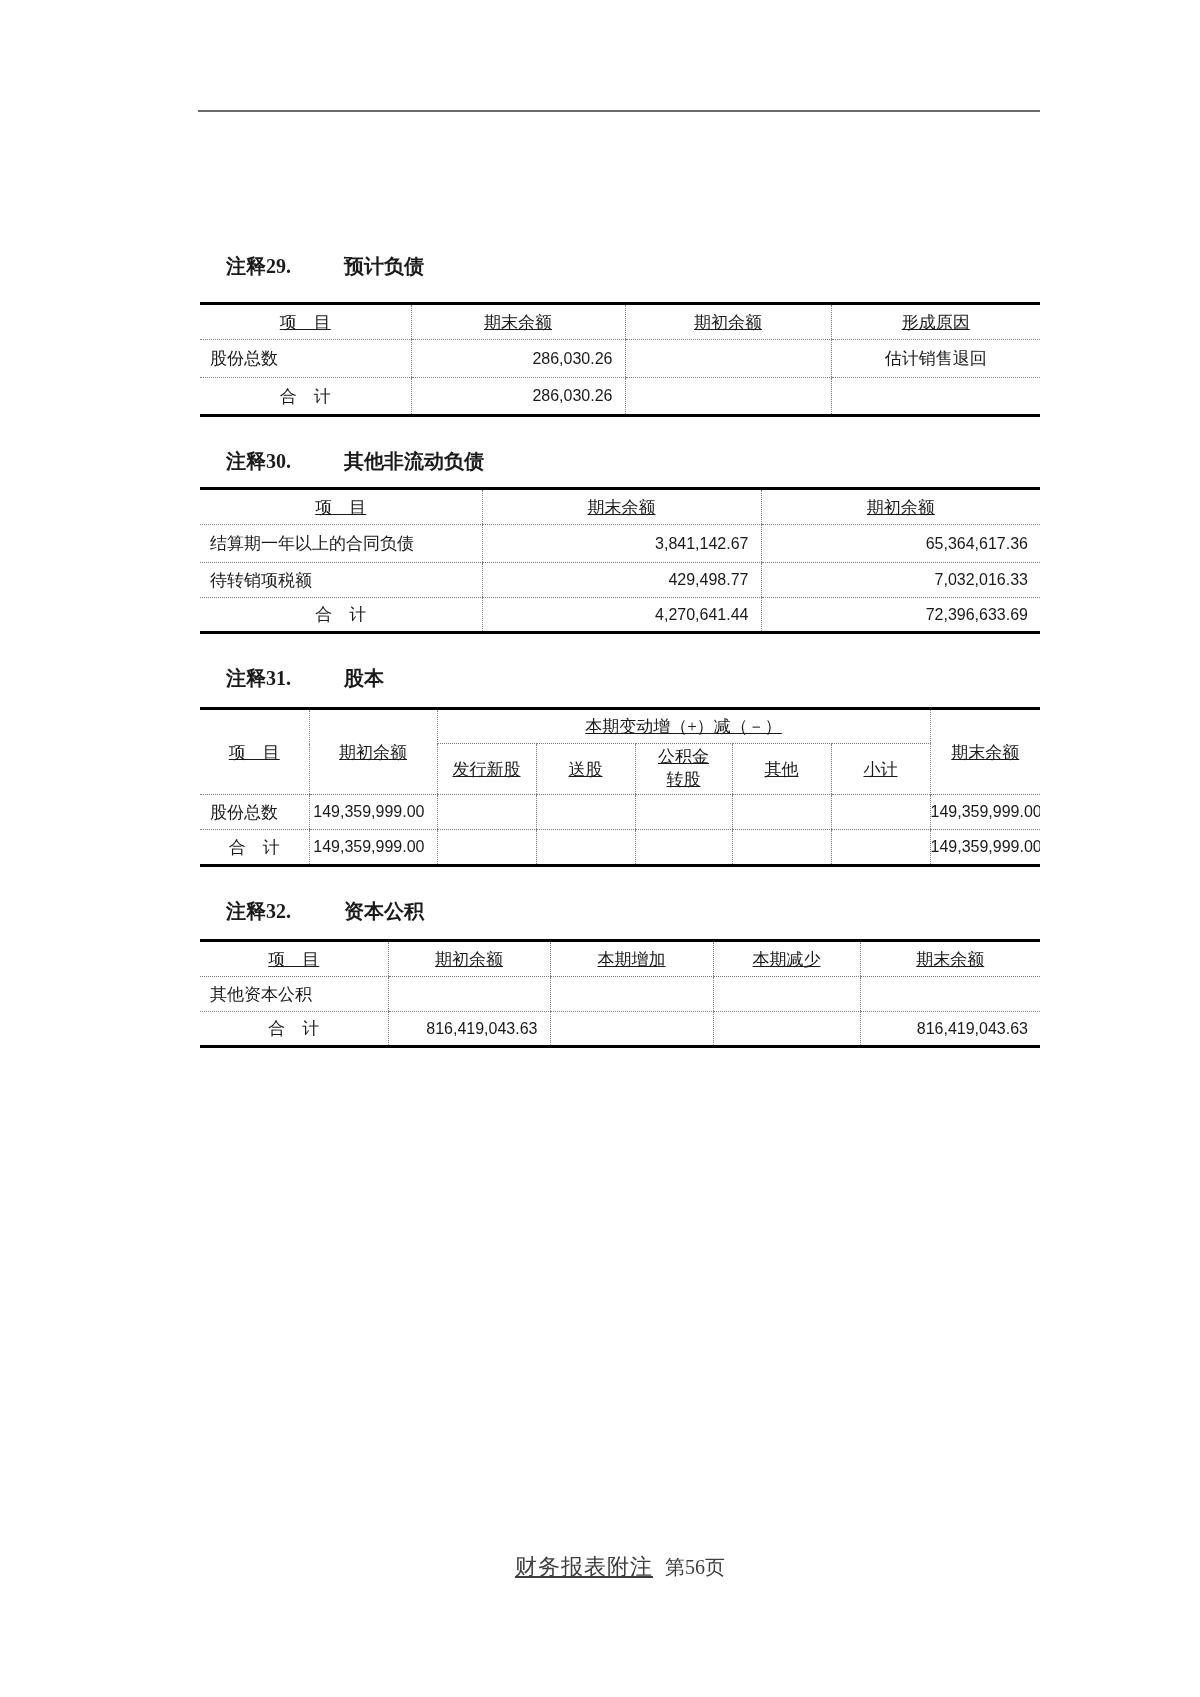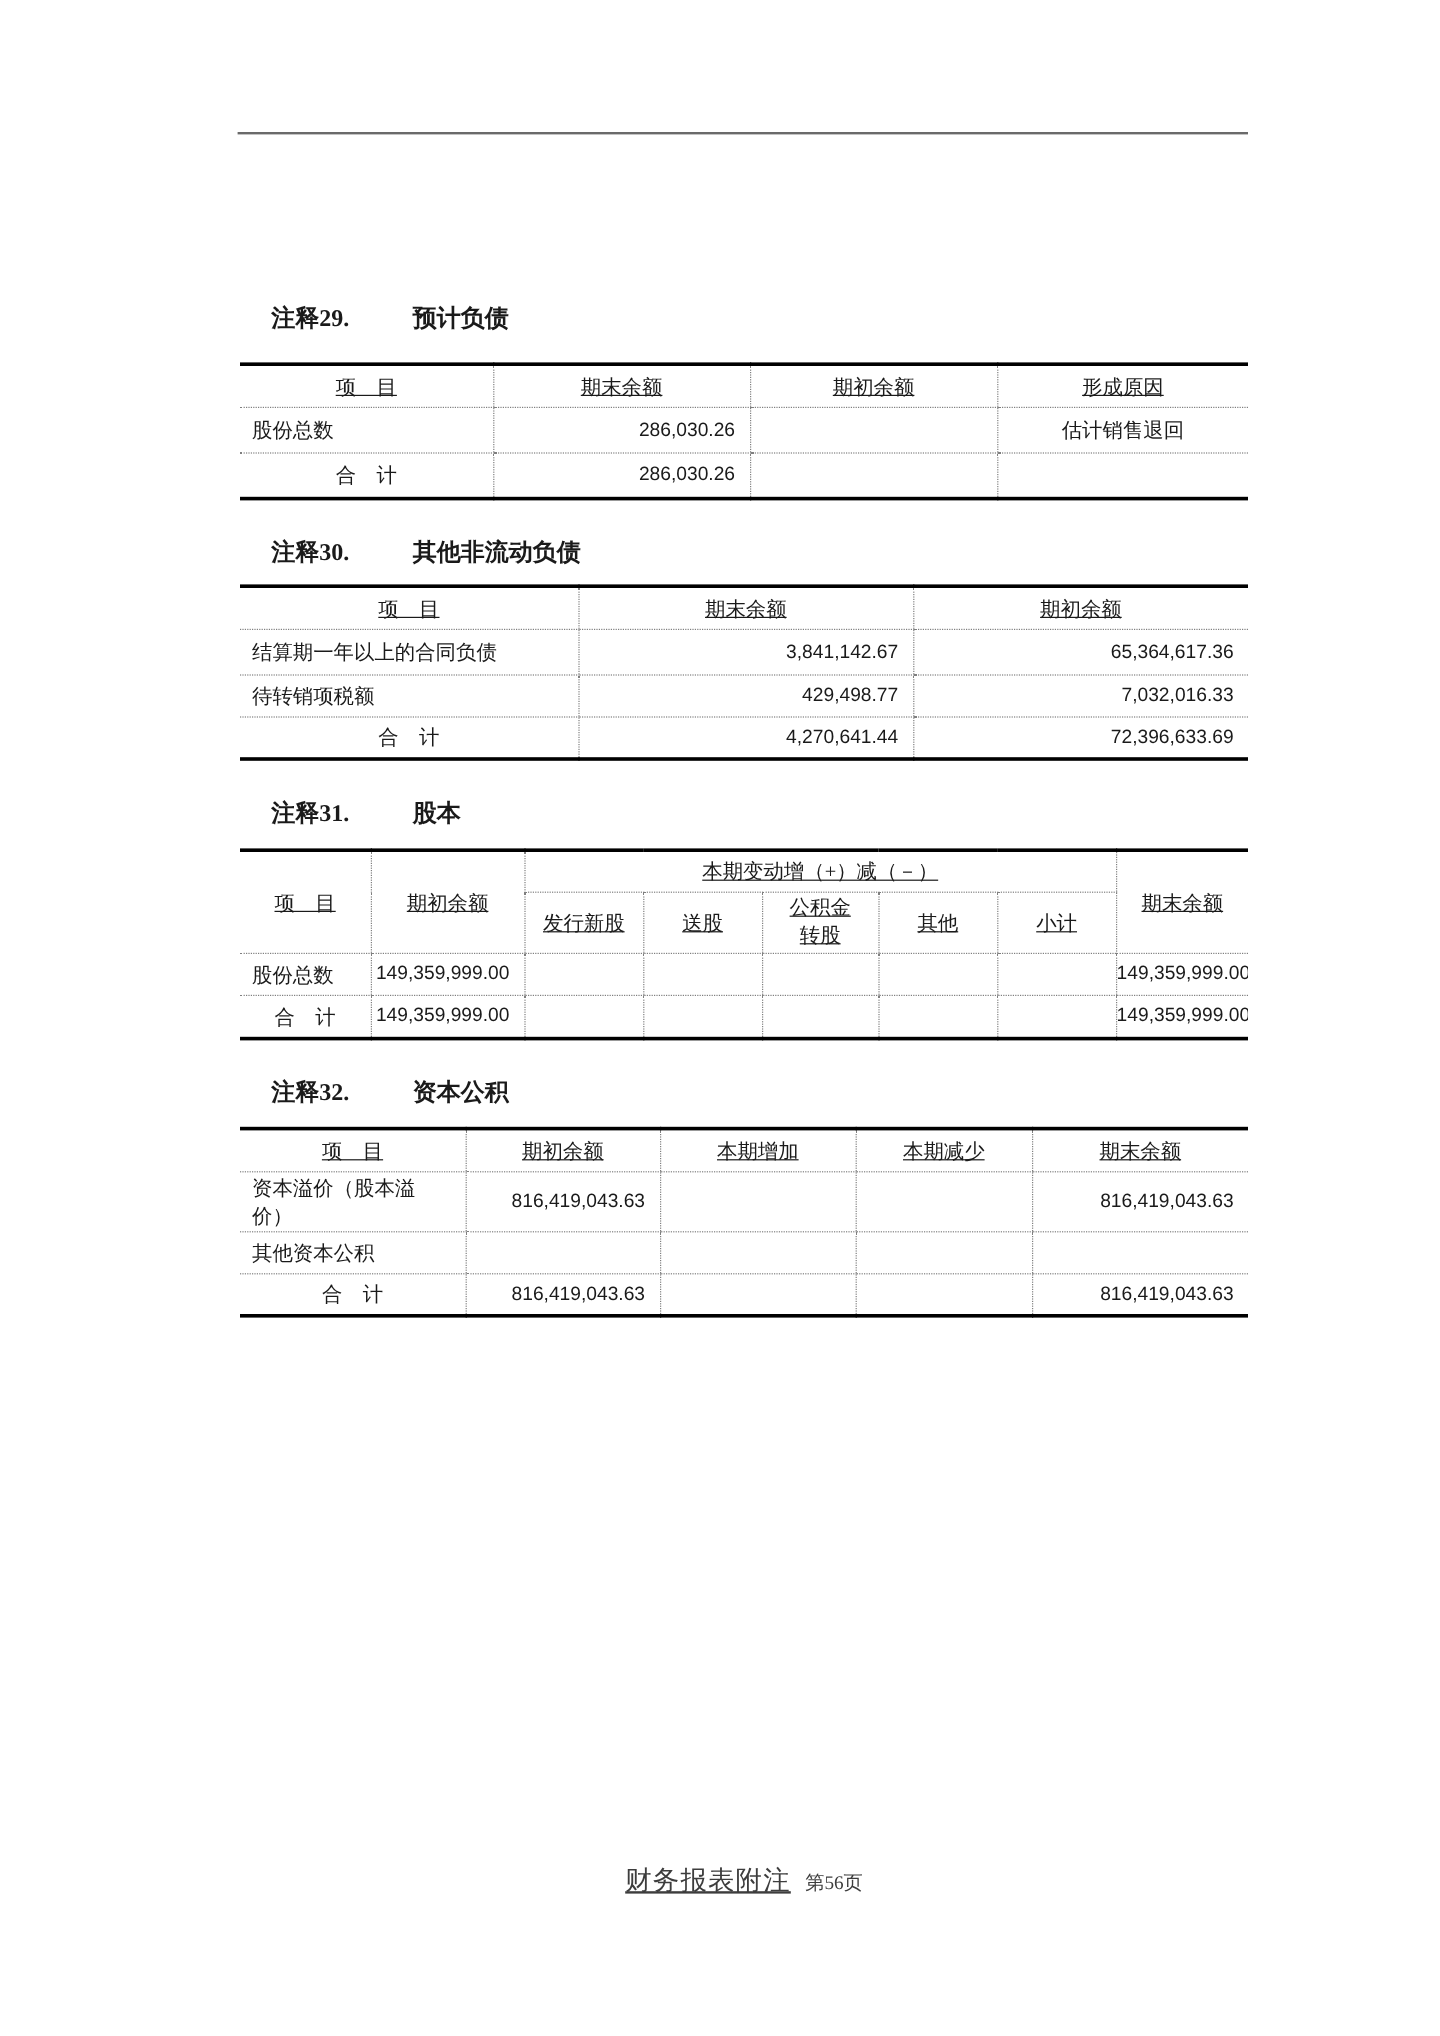--- a/index.html
+++ b/index.html
@@ -29,21 +29,21 @@
   .t th { text-align:center;text-decoration:underline; }
   .t td.label { text-align:left; padding-left:10px; }
   .t td.pr { padding-right:26px; }
   .t td.num { text-align:right; padding-right:12px; font-family:"Liberation Sans", sans-serif; font-size:16px; }
   .t td.center { text-align:center; }
   .t td.total { text-align:center; }
   .pre { white-space:pre-line; line-height:1.35; }
 
   .footer { position:absolute; top:1552px; left:0; width:1200px; text-align:center; color:#3d3d3d; }
   .footer-title { font-size:22px; letter-spacing:1px;text-decoration:underline; }
-  .footer-page { font-size:16px; margin-left:12px; }
+  .footer-page { font-size:20px; margin-left:12px; }
 </style>
 </head>
 <body>
 
 <div class="page">
 
   <div class="top-rule"></div>
 
   <div class="note-title" style="top:252px">
     <span class="note-num">注释29.</span><span>预计负债</span>
@@ -174,27 +174,20 @@
         <col style="width:180px">
       </colgroup>
     <tbody>
       <tr style="height:36px">
         <th class="first">项　目</th>
         <th>期初余额</th>
         <th>本期增加</th>
         <th>本期减少</th>
         <th>期末余额</th>
       </tr>
-      <tr style="height:50px">
-        <td class="first label pr">资本溢价（股本溢价）</td>
-        <td class="num">816,419,043.63</td>
-        <td class="num"></td>
-        <td class="num"></td>
-        <td class="num">816,419,043.63</td>
-      </tr>
       <tr style="height:35px">
         <td class="first label">其他资本公积</td>
         <td class="num"></td>
         <td class="num"></td>
         <td class="num"></td>
         <td class="num"></td>
       </tr>
       <tr style="height:35px">
         <td class="first total">合　计</td>
         <td class="num">816,419,043.63</td>

